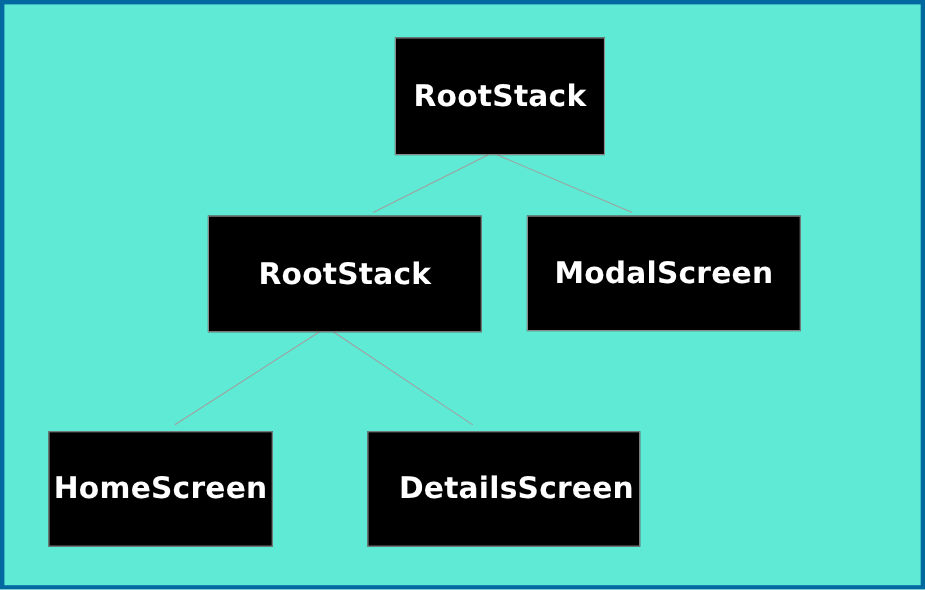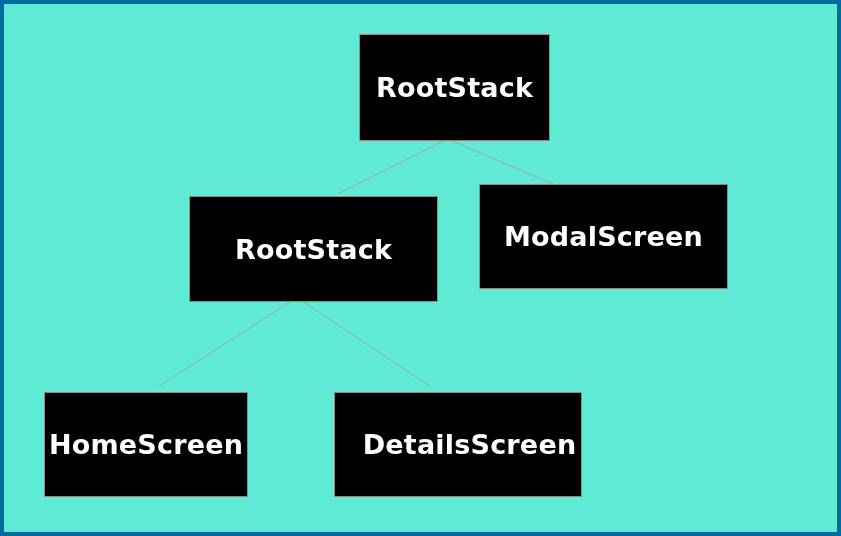--- a/index.html
+++ b/index.html
@@ -50,21 +50,21 @@
       <line x1="295" y1="298" x2="155" y2="388" stroke="#a0a0a0" stroke-width="1"></line>
       <line x1="295" y1="298" x2="430" y2="388" stroke="#a0a0a0" stroke-width="1"></line>
     </svg>
   <div id="node-layer">
       <div class="node" style="left: 355px; top: 30px; width: 191px; height: 107px; background: rgb(0, 0, 0); border-color: rgb(138, 138, 138); color: rgb(255, 255, 255);">
         <span>RootStack</span>
       </div>
       <div class="node" style="left: 185px; top: 192px; width: 249px; height: 106px; background: rgb(0, 0, 0); border-color: rgb(138, 138, 138); color: rgb(255, 255, 255);">
         <span>RootStack</span>
       </div>
-      <div class="node" style="left: 475px; top: 180px; width: 249px; height: 105px; background: rgb(0, 0, 0); border-color: rgb(138, 138, 138); color: rgb(255, 255, 255);">
+      <div class="node" style="left: 475px; top: 192px; width: 249px; height: 105px; background: rgb(0, 0, 0); border-color: rgb(138, 138, 138); color: rgb(255, 255, 255);">
         <span>ModalScreen</span>
       </div>
       <div class="node" style="left: 40px; top: 388px; width: 204px; height: 105px; background: rgb(0, 0, 0); border-color: rgb(138, 138, 138); color: rgb(255, 255, 255);">
         <span>HomeScreen</span>
       </div>
       <div class="node" style="left: 330px; top: 388px; width: 248px; height: 105px; background: rgb(0, 0, 0); border-color: rgb(138, 138, 138); color: rgb(255, 255, 255); padding-left: 23px;">
         <span>DetailsScreen</span>
       </div>
     </div>
 </div>

